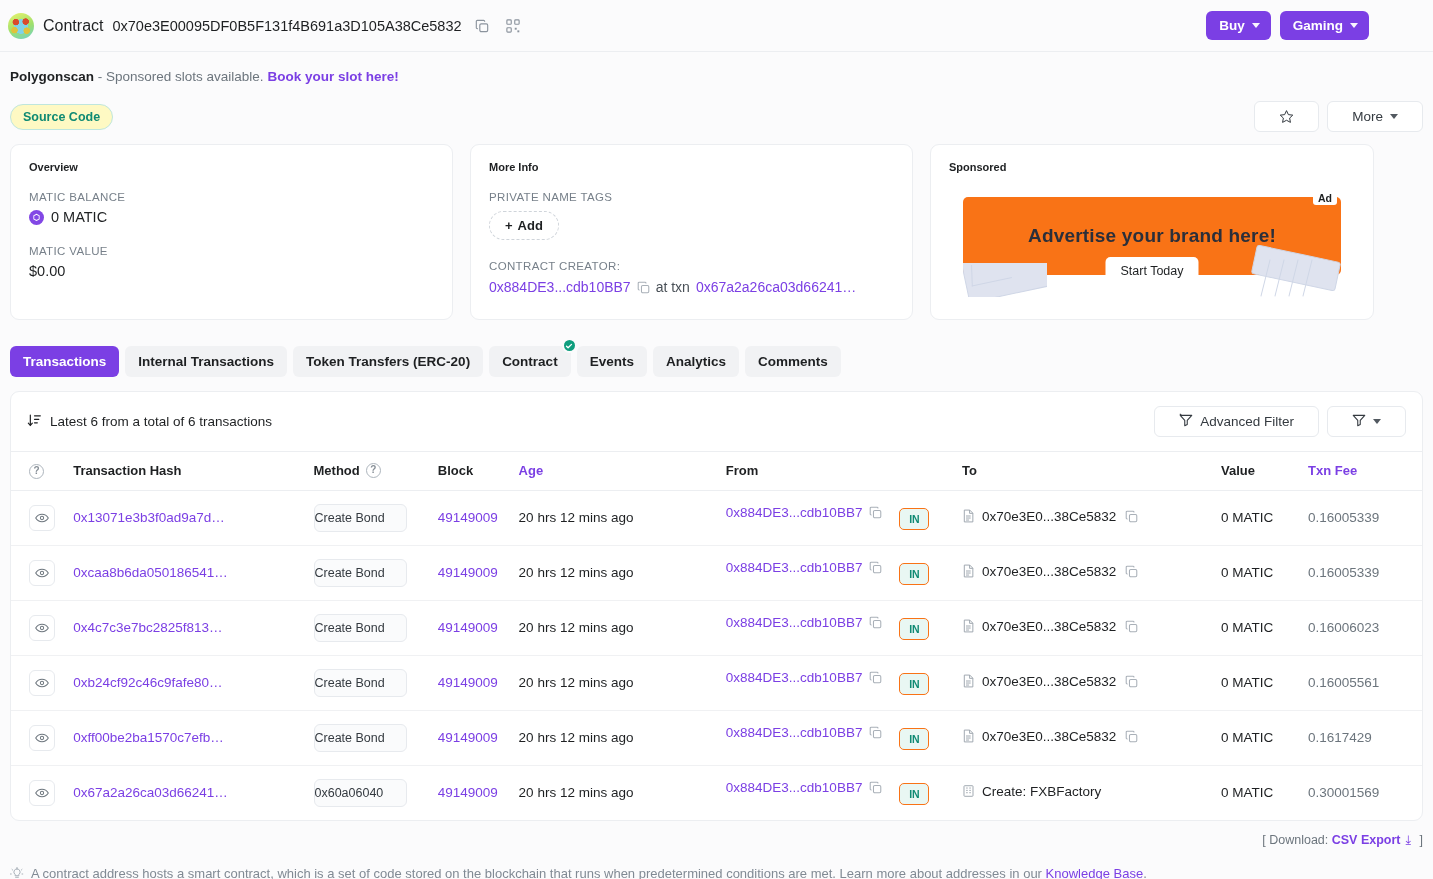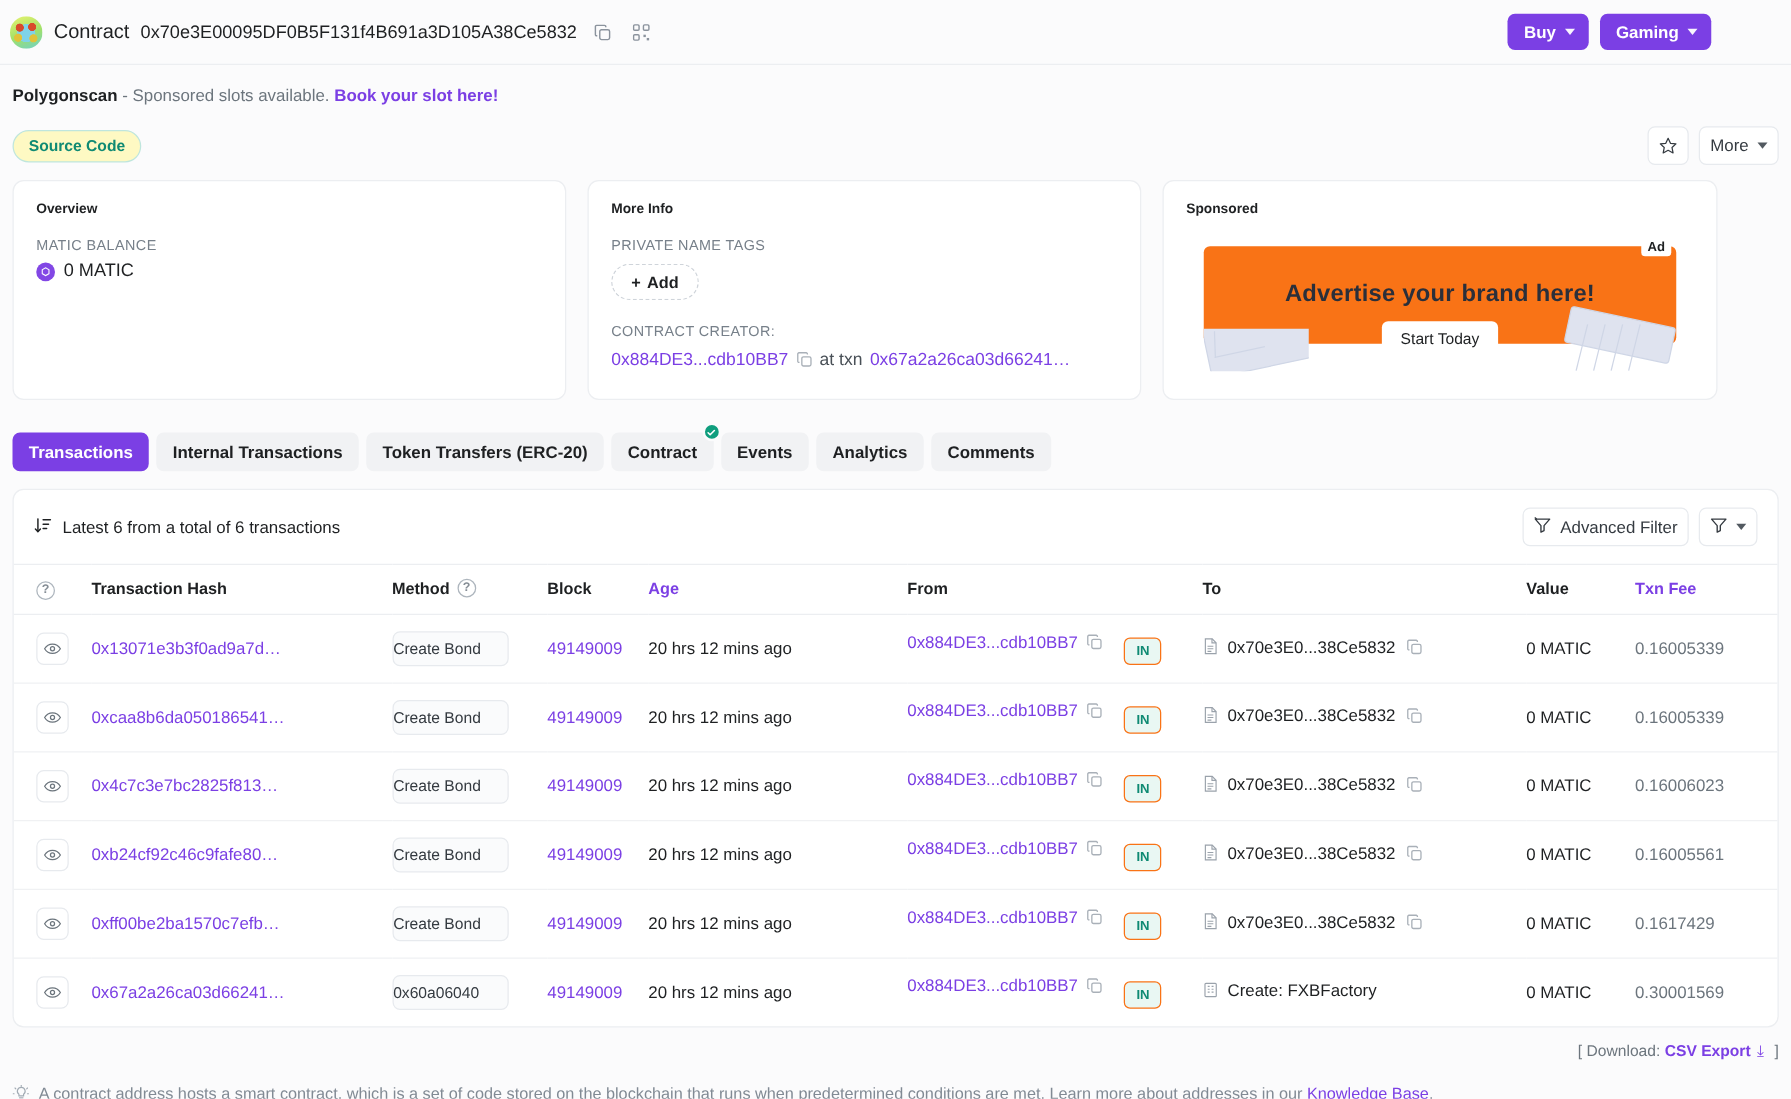--- a/index.html
+++ b/index.html
@@ -56,21 +56,21 @@
   
   .chip-row { display: flex; align-items: center; padding: 17px 10px 0 10px; }
   .chip-src {
     border: 1px solid #bfe6dd; background: #fef9c3; color: #0f8a73;
     font-size: 12.5px; font-weight: bold; border-radius: 20px; padding: 5px 12px;
     cursor: pointer;
   }
   .chip-right { margin-left: auto; display: flex; gap: 8px; }
   .ghost-btn {
     background: #fff; border: 1px solid #e7eaee; border-radius: 6px;
-    font-size: 13.5px; color: #343a40; padding: 6px 8px;
+    font-size: 13.5px; color: #343a40; padding: 6px 24px;
     display: inline-flex; align-items: center; gap: 7px;
     font-family: "Liberation Sans", sans-serif; cursor: pointer; height: 31px;
   }
 
   
   .cards { display: flex; gap: 17px; padding: 12px 10px 0 10px; }
   .card { background: #fff; border: 1px solid #eceef1; border-radius: 9px; padding: 16px 18px 18px 18px; }
   .card-a { width: 443px; }
   .card-b { width: 443px; }
   .card-c { width: 444px; }
@@ -265,20 +265,24 @@
 </div>
 
 <div class="cards">
 
   <div class="card card-a">
     <div class="card-title">Overview</div>
     <div class="lbl">MATIC BALANCE</div>
     <div class="val">
       <span class="matic-dot">⬡</span>
       <span>0 MATIC</span>
+    </div>
+    <div class="gap-blk">
+      <div class="lbl">MATIC VALUE</div>
+      <div class="val">$0.00</div>
     </div>
   </div>
 
   <div class="card card-b">
     <div class="card-title">More Info</div>
     <div class="lbl">PRIVATE NAME TAGS</div>
     <button class="add-btn">
       <span>+</span>
       <span>Add</span>
     </button>

